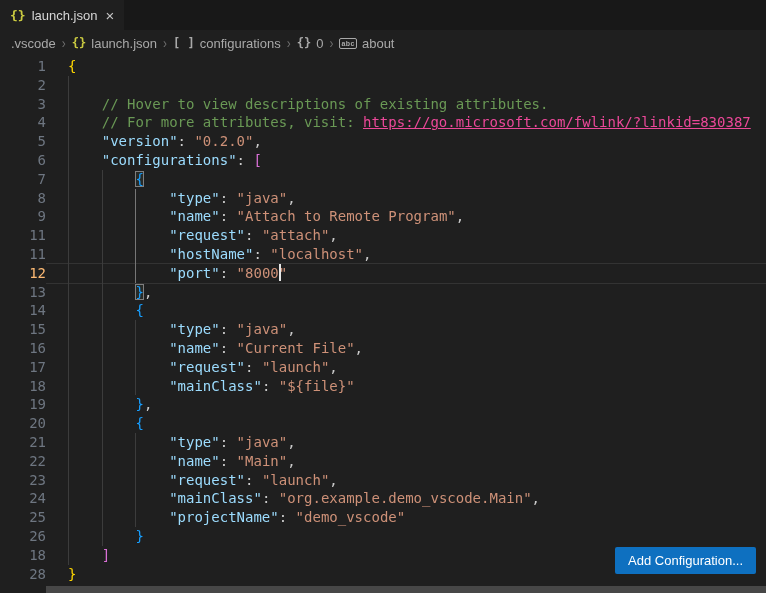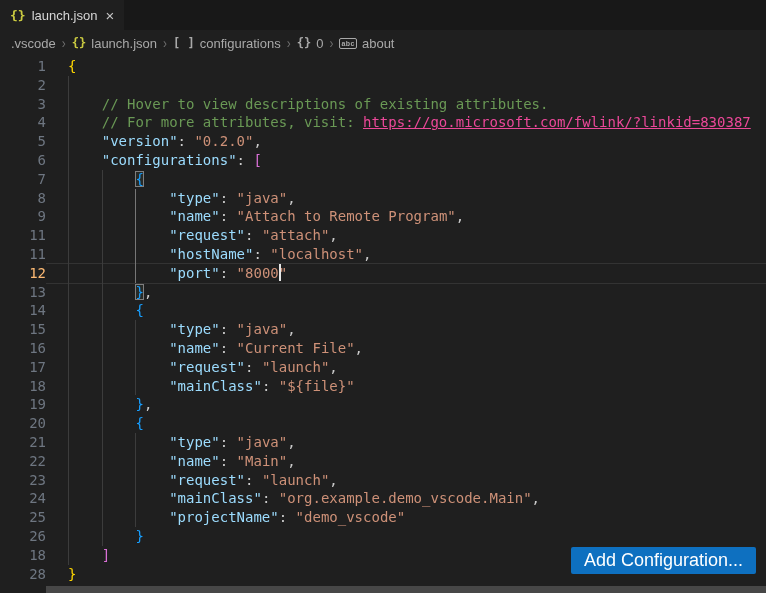--- a/index.html
+++ b/index.html
@@ -57,21 +57,21 @@
   .g0  { left:68px;    top:19.8px;  height:488.8px; }
   .g1  { left:101.5px; top:113.8px; height:376px; }
   .g2a { left:135.2px; top:132.6px; height:94px; }
   .g2b { left:135.2px; top:264.2px; height:75.2px; }
   .g2c { left:135.2px; top:377px;   height:94px; }
 
   .hscroll { position:absolute; left:46px; right:0; bottom:0; height:7px; background:#474747;
              cursor:pointer; }
 
   .add-btn { position:absolute; right:10px; bottom:19px; height:27px; padding:0 13px;
-             background:#0e70c0; color:#ffffff; font-size:18px; border:none; border-radius:2px;
+             background:#0e70c0; color:#ffffff; font-size:13px; border:none; border-radius:2px;
              font-family:"Liberation Sans", sans-serif; cursor:pointer; }
 </style>
 </head>
 <body>
 
 <div class="tabbar">
   <div class="tab">
     <span class="tab-ico">{}</span>
     <span class="tab-label">launch.json</span>
     <span class="tab-close">×</span>

